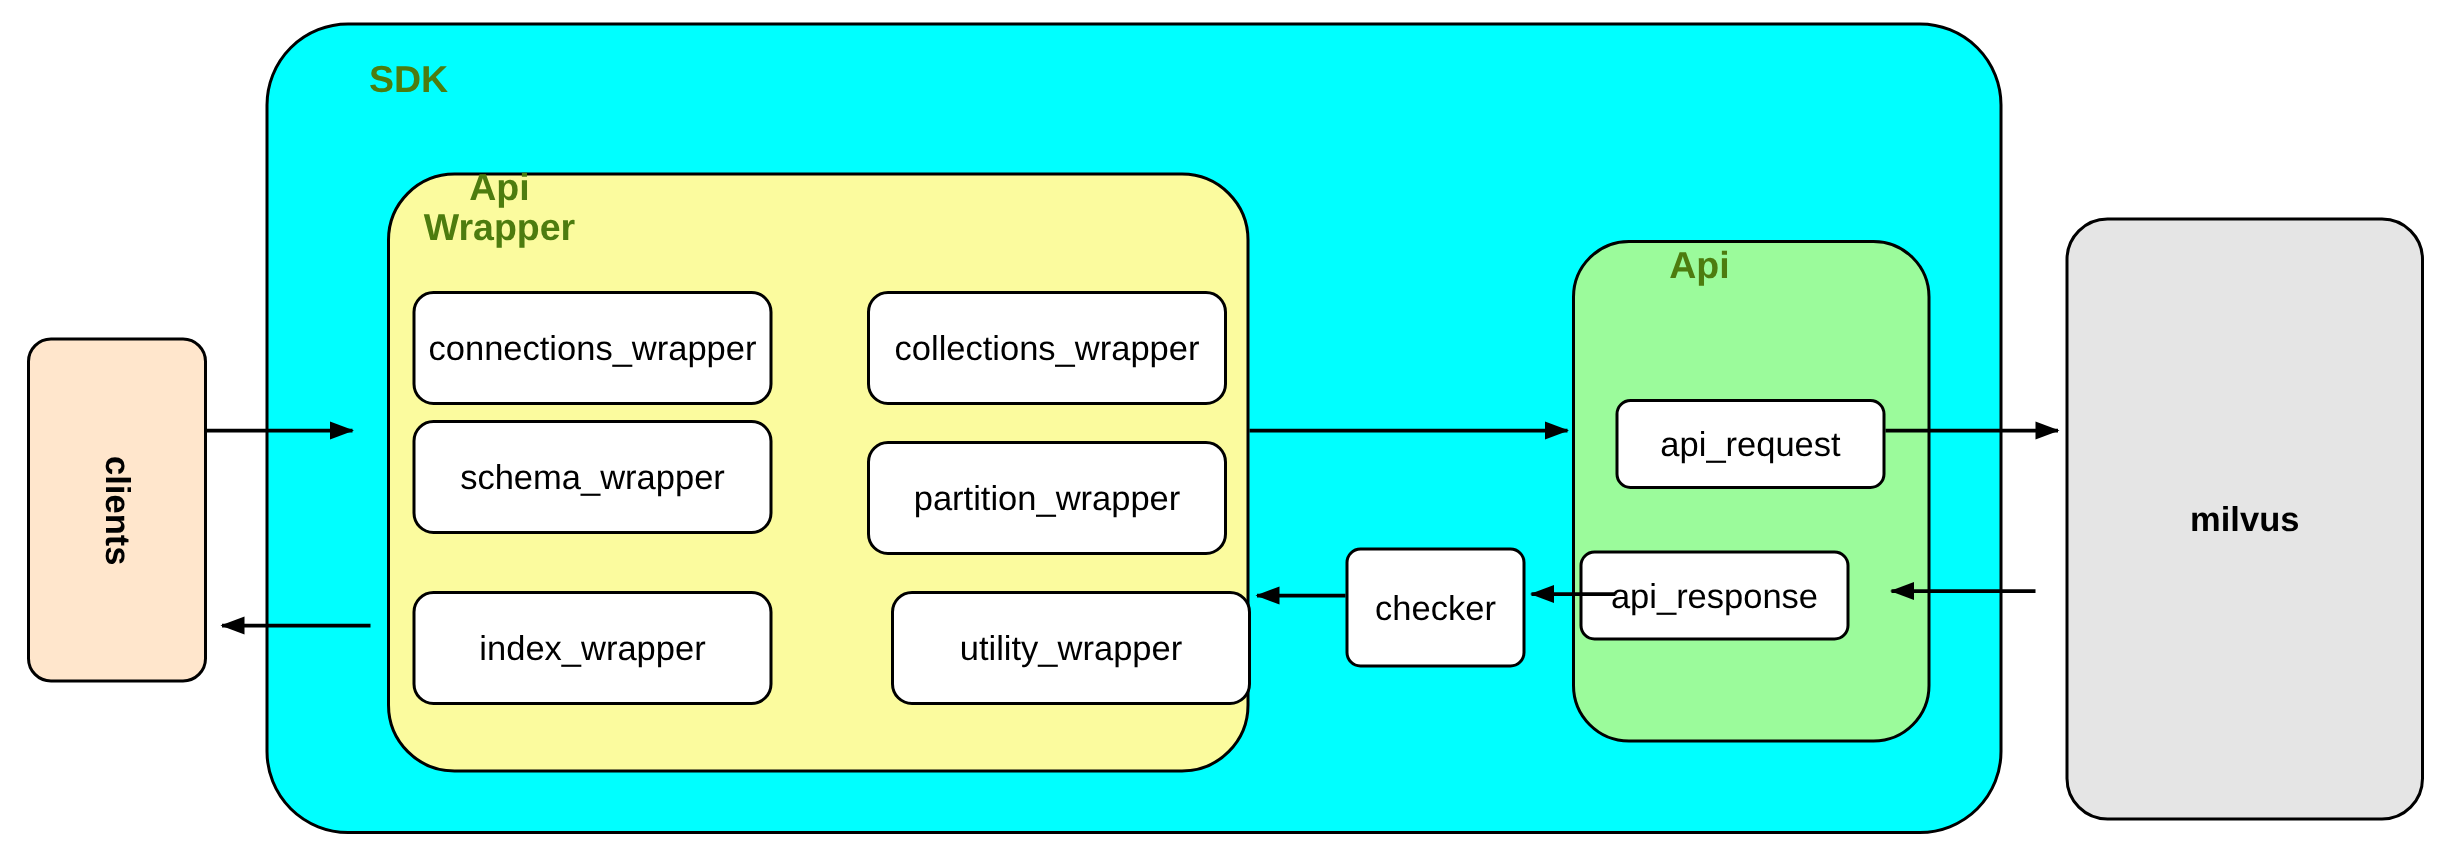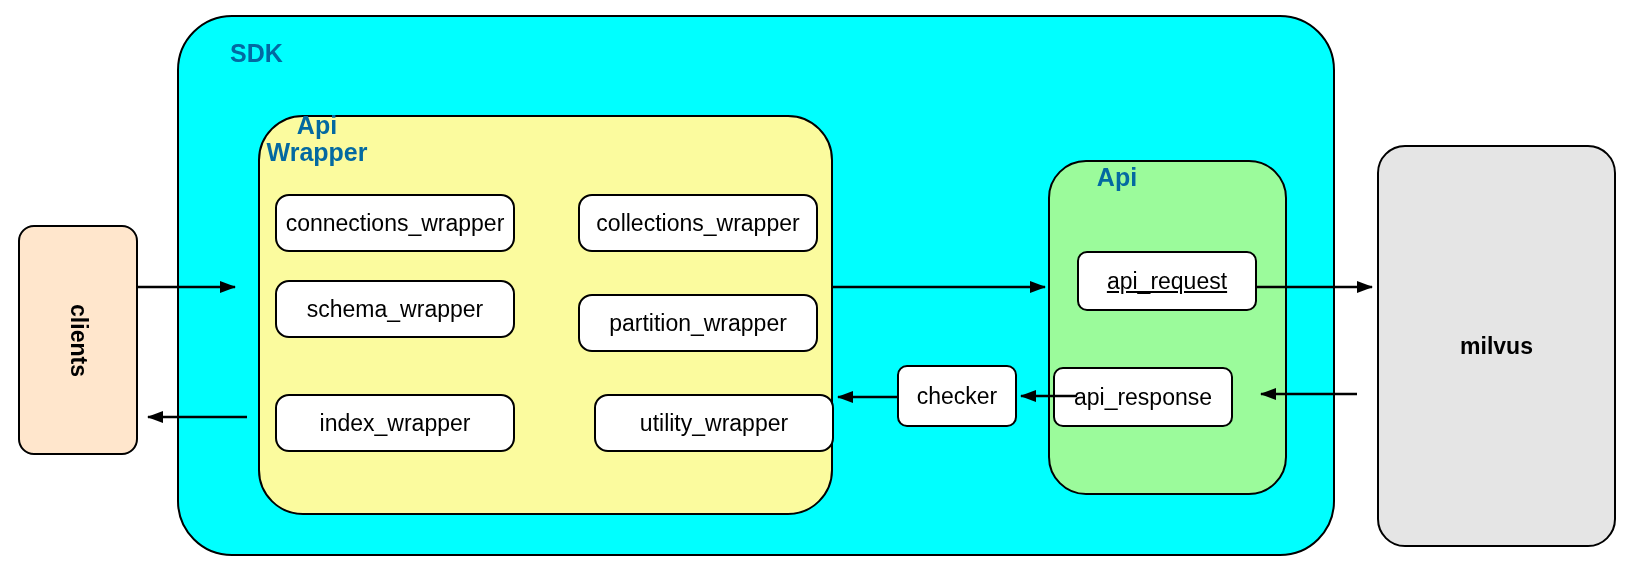--- a/index.html
+++ b/index.html
@@ -24,37 +24,37 @@
   
   .sdk      { left:177px; top:15px;  width:1158px; height:541px; background:var(--sdk-fill);     border-radius:55px; }
   .wrapper  { left:258px; top:115px; width:575px;  height:400px; background:var(--wrapper-fill); border-radius:45px; }
   .gateway  { left:1048px;top:160px; width:239px;  height:335px; background:var(--gateway-fill); border-radius:38px; }
   .clients  { left:18px;  top:225px; width:120px;  height:230px; background:var(--clients-fill); border-radius:16px; }
   .milvus   { left:1377px;top:145px; width:239px;  height:402px; background:var(--milvus-fill);  border-radius:28px; }
   .clients, .milvus { display:flex; align-items:center; justify-content:center; }
   .clients span { transform:rotate(90deg); font-weight:bold; font-size:23px; white-space:nowrap; }
   .milvus  span { font-weight:bold; font-size:23px; }
   
-  .title { position:absolute; font-weight:bold; font-size:25px; color:#0369a1; line-height:27px; }
+  .title { position:absolute; font-weight:bold; font-size:25px; color:#4d7c0f; line-height:27px;margin-left:16px; }
   .title-sdk     { left:230px; top:40px; }
   .title-wrapper { left:247px; top:112px; width:140px; text-align:center; }
   .title-gateway { left:1047px; top:164px; width:140px; text-align:center; }
   
-  .wbox { width:240px; height:58px; border-radius:14px; }
+  .wbox { width:240px; height:76px; border-radius:14px; }
   .wb-0 { left:275px; top:194px; }
   .wb-1 { left:578px; top:194px; }
   .wb-2 { left:275px; top:280px; }
   .wb-3 { left:578px; top:294px; }
   .wb-4 { left:275px; top:394px; }
   .wb-5 { left:578px; top:394px;margin-left:16px; }
   
   .gbox { width:180px; height:60px; border-radius:10px; }
-  .gb-0 { left:1077px; top:251px;text-decoration:underline; }
+  .gb-0 { left:1077px; top:266px; }
   .gb-1 { left:1053px; top:367px;text-align:right; }
-  .checker { left:897px; top:365px; width:120px; height:62px; border-radius:10px; }
+  .checker { left:897px; top:365px; width:120px; height:80px; border-radius:10px; }
   
   #arrows { position:absolute; left:0; top:0; width:1634px; height:574px; pointer-events:none; }
   #arrows line { stroke:#000; stroke-width:2.5; }
 </style>
 </head>
 <body>
 
 <div id="canvas">
 
   <div class="node sdk"></div>

